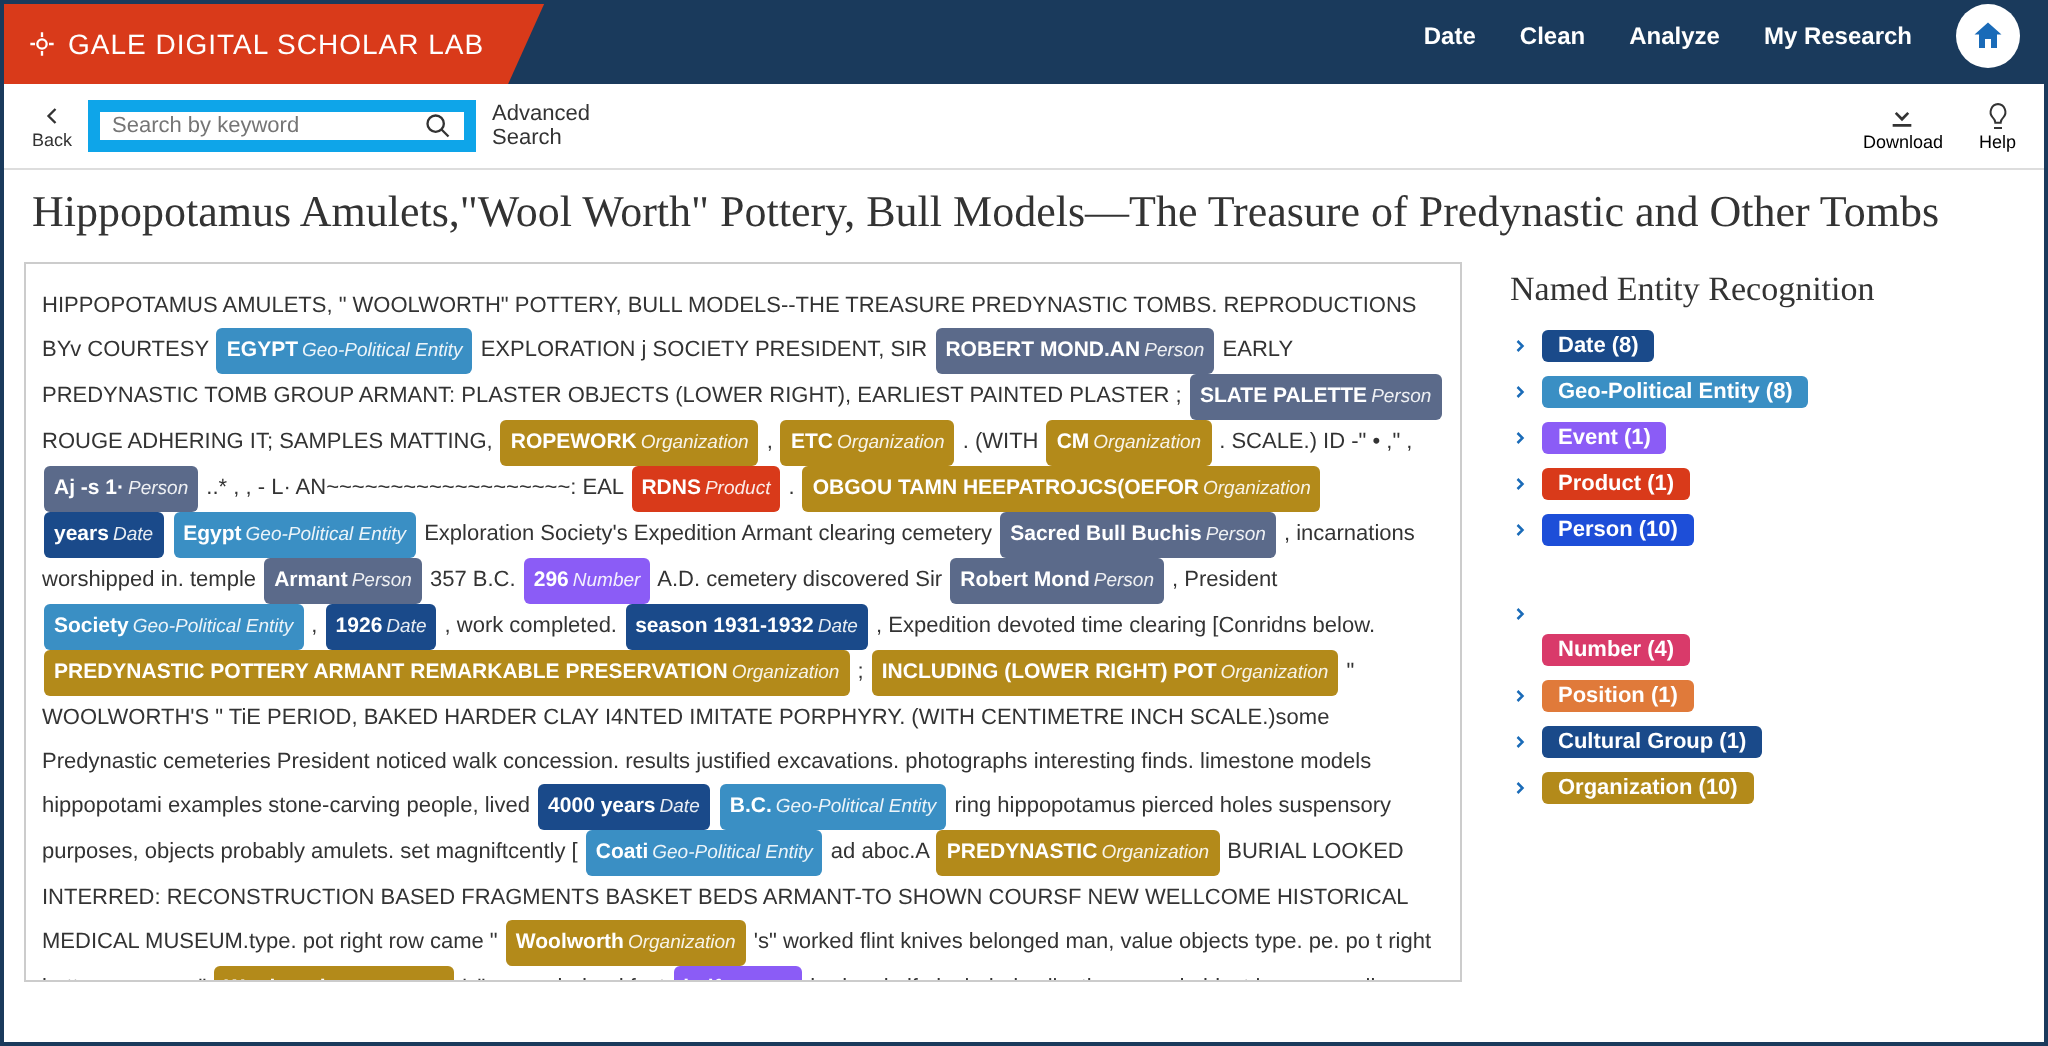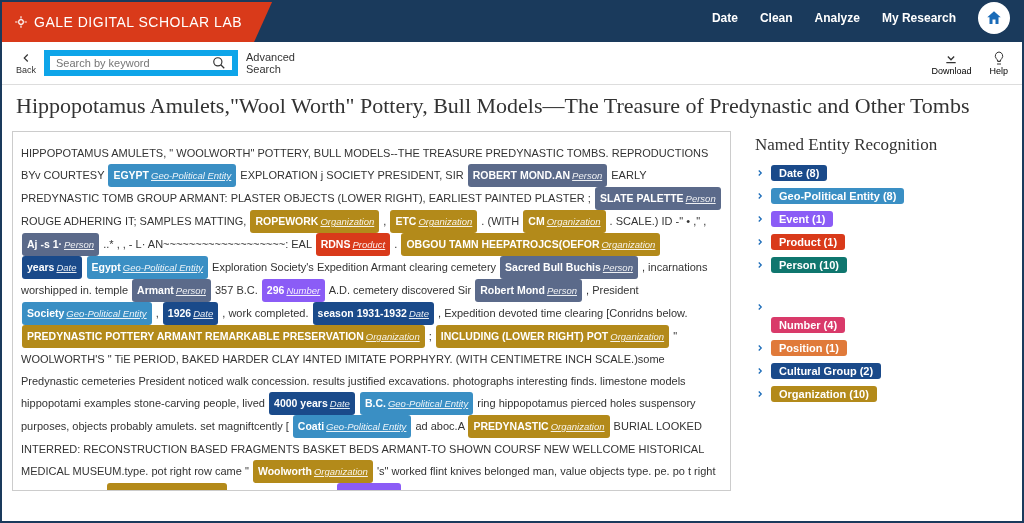--- a/index.html
+++ b/index.html
@@ -18,37 +18,37 @@
 .search-box input { border: none; outline: none; flex: 1; font-size: 11px; color: #666; }
 .search-box svg { width: 14px; height: 14px; }
 .adv-search { font-size: 11px; color: #333; line-height: 1.1; }
 .tool-icons { margin-left: auto; display: flex; gap: 18px; }
 .tool-icon { display: flex; flex-direction: column; align-items: center; font-size: 9px; cursor: pointer; }
 .tool-icon svg { width: 16px; height: 16px; }
 h1 { font-family: Georgia, serif; font-size: 22px; font-weight: normal; padding: 8px 14px 12px; color: #333; }
 .content { display: flex; padding: 0 10px; gap: 16px; }
 .text-panel { border: 1px solid #ccc; padding: 10px 8px; flex: 1; font-size: 11px; line-height: 2.0; color: #333; overflow: hidden; height: 360px; }
 .tag { display: inline-block; padding: 1px 5px; border-radius: 3px; color: #fff; font-size: 10.5px; margin: 0 1px; white-space: nowrap; }
-.tag .lbl { font-style: italic; opacity: 0.9; margin-left: 2px; font-size: 9.5px; text-decoration: underline; }
+.tag .lbl { font-style: italic; opacity: 0.9; margin-left: 2px; font-size: 9.5px; }
 .t-geo { background: #3a8fc4; }
 .t-person { background: #5b6a8a; }
 .t-org { background: #b38a1a; }
 .t-date { background: #1a4a8a; }
 .t-product { background: #d93a1a; }
 .t-number { background: #8b5cf6; }
 .sidebar { width: 265px; padding: 4px 8px; }
 .sidebar h2 { font-family: Georgia, serif; font-size: 17px; font-weight: normal; color: #333; margin-bottom: 10px; }
 .ner-item { display: flex; align-items: center; margin-bottom: 7px; cursor: pointer; }
 .ner-item svg { width: 10px; height: 10px; margin-right: 6px; fill: #1a6bb8; }
 .ner-badge { padding: 2px 8px; border-radius: 3px; color: #fff; font-size: 11px; font-weight: bold; }
 .b-date { background: #1a4a8a; }
 .b-geo { background: #3a8fc4; }
 .b-event { background: #8b5cf6; }
 .b-product { background: #d93a1a; }
-.b-person { background: #0f766e; }
+.b-person { background: #1d4ed8; }
 .b-number { background: #d93a6a; margin-top: 37px; }
 .b-position { background: #e07a3a; }
 .b-cultural { background: #1a4a8a; }
 .b-org { background: #b38a1a; }
 </style>
 </head>
 <body>
 
 <div class="header">
   <div class="logo-bar">
@@ -152,21 +152,21 @@
         <div class="ner-item">
           <svg viewBox="0 0 24 24">
             <polyline points="9 6 15 12 9 18" fill="none" stroke="#1a6bb8" stroke-width="3"></polyline>
           </svg>
           <span class="ner-badge b-position">Position (1)</span>
         </div>
         <div class="ner-item">
           <svg viewBox="0 0 24 24">
             <polyline points="9 6 15 12 9 18" fill="none" stroke="#1a6bb8" stroke-width="3"></polyline>
           </svg>
-          <span class="ner-badge b-cultural">Cultural Group (2)</span>
+          <span class="ner-badge b-cultural">Cultural Group (1)</span>
         </div>
         <div class="ner-item">
           <svg viewBox="0 0 24 24">
             <polyline points="9 6 15 12 9 18" fill="none" stroke="#1a6bb8" stroke-width="3"></polyline>
           </svg>
           <span class="ner-badge b-org">Organization (10)</span>
         </div>
       </div>
   </div>
 </div>

